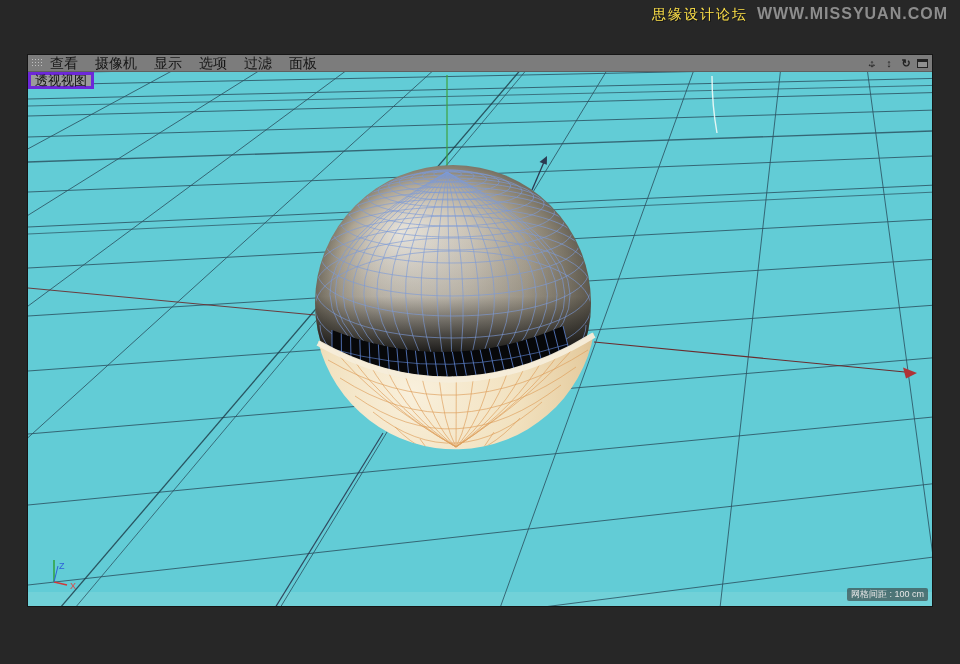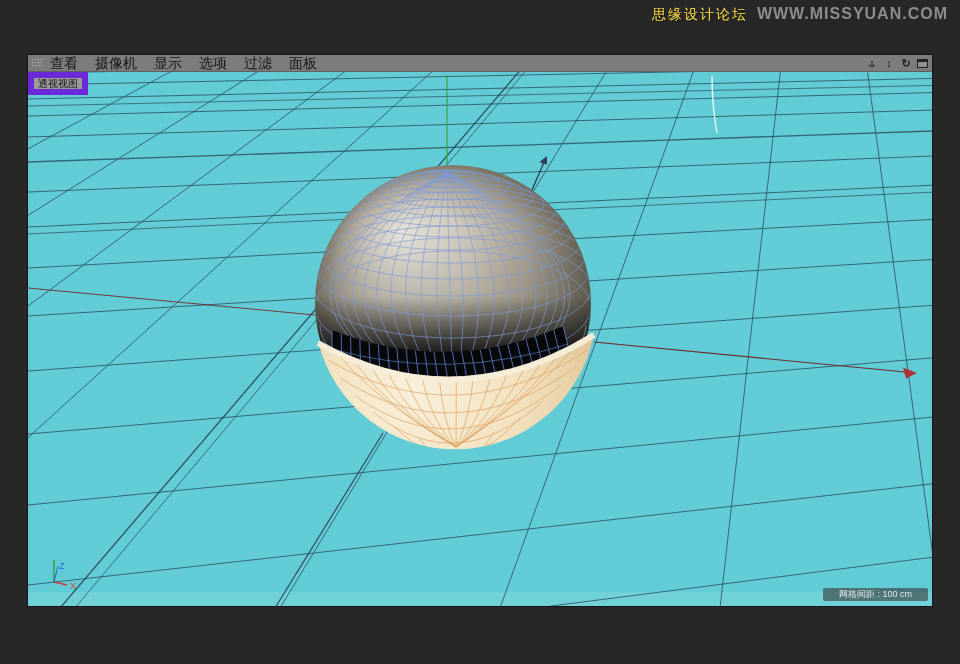--- a/index.html
+++ b/index.html
@@ -23,24 +23,24 @@
   .menu-item{font-size:14px;color:#161616;margin-right:17px;line-height:16px;white-space:nowrap;}
   .mb-spacer{flex:1;}
   .mb-icons{display:flex;align-items:center;gap:5px;margin-right:4px;color:#1d1d1d;}
   .ic{position:relative;width:12px;height:12px;font-size:11px;line-height:12px;text-align:center;
       font-weight:bold;color:#222;}
   .ic .ov{position:absolute;left:0;top:0;width:100%;height:100%;line-height:12px;}
   .ic-max{width:11px;height:9px;border:1px solid #222;box-sizing:border-box;
           background:linear-gradient(#222 0 2px,#909090 2px);}
   
   .vplabel{position:absolute;left:0;top:17px;z-index:2;background:#9b9b9b;
-           border:6px solid #6d28d9;color:#111;font-size:10px;line-height:11px;padding:0 4px;}
+           border:3px solid #6d28d9;color:#111;font-size:13px;line-height:11px;padding:0 4px;}
   
   .status{position:absolute;right:4px;bottom:5px;z-index:2;background:rgba(56,60,60,0.62);
-          color:#e6e6e6;font-size:9px;line-height:11px;padding:1px 16px;border-radius:2px;}
+          color:#e6e6e6;font-size:9px;line-height:11px;padding:1px 4px;border-radius:2px;}
 </style>
 </head>
 <body>
 
 <div class="screen">
 
   <div class="watermark">
     <span class="wm-brand">思缘设计论坛</span>
     <span class="wm-url">WWW.MISSYUAN.COM</span>
   </div>

